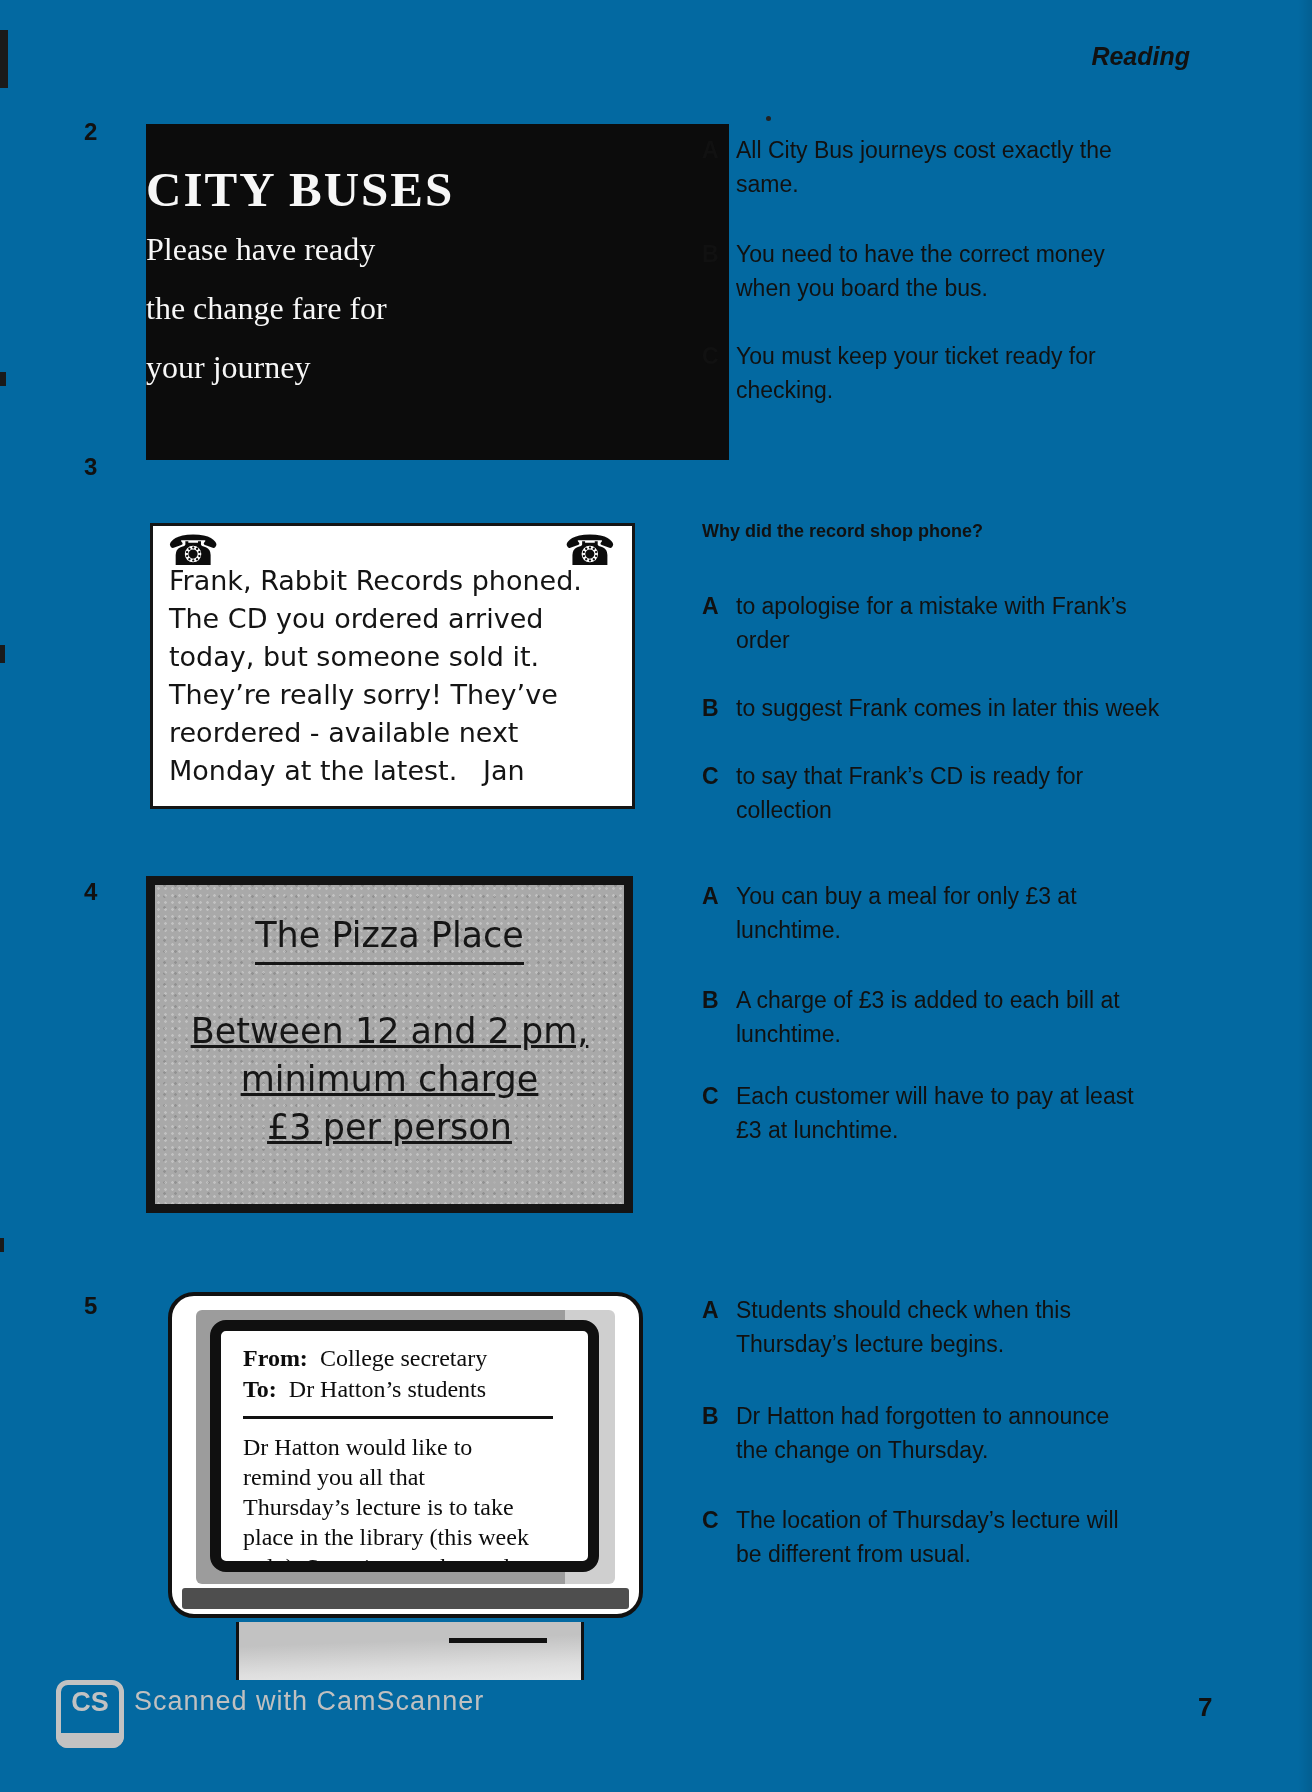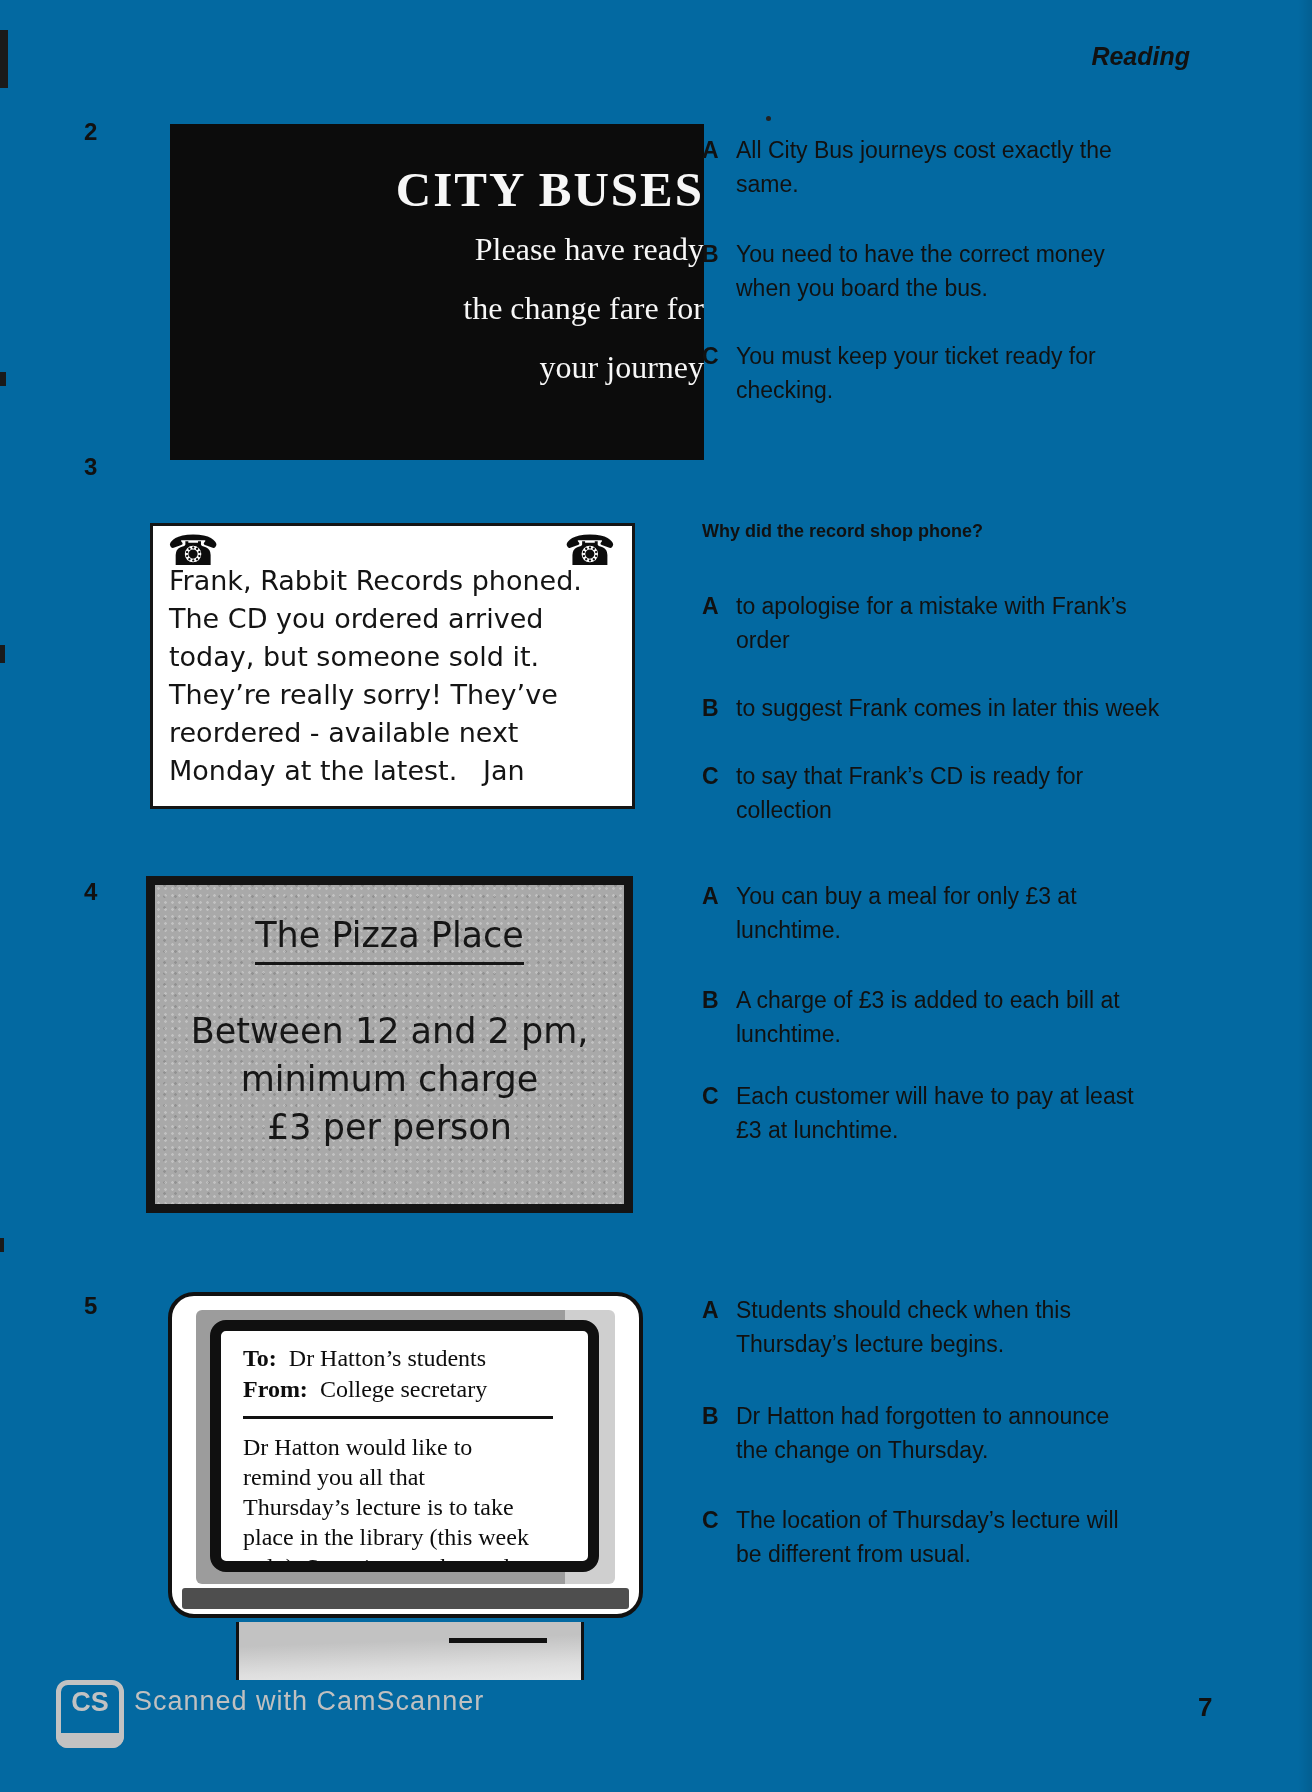--- a/index.html
+++ b/index.html
@@ -12,23 +12,23 @@
     background:linear-gradient(90deg,rgba(0,0,0,0) 0%,rgba(0,0,0,0.10) 100%);}
   .scan-mark{position:absolute;left:0;background:#1a1a1a;}
   .dot-artifact{position:absolute;width:5px;height:5px;background:#222;border-radius:50%;}
 
   .header-reading{position:absolute;top:42px;left:1040px;width:150px;text-align:right;
     font-size:25px;font-weight:bold;font-style:italic;}
 
   .qnum{position:absolute;left:84px;font-size:24px;font-weight:bold;}
 
   
-  .sign-dark{position:absolute;left:146px;top:124px;width:534px;height:336px;
-    background:#0c0c0c;color:#f7f7f7;text-align:right;
-    font-family:"Liberation Serif",serif;margin-left:24px;}
+  .sign-dark{position:absolute;left:146px;top:124px;width:583px;height:336px;
+    background:#0c0c0c;color:#f7f7f7;text-align:left;
+    font-family:"Liberation Serif",serif;}
   .sign-dark-title{padding-top:36px;font-size:49px;font-weight:bold;letter-spacing:2px;line-height:60px;}
   .sign-dark-line{font-size:32px;line-height:59px;font-weight:400;}
 
   
   .opt{position:absolute;left:702px;display:flex;}
   .opt-letter{width:34px;font-size:23px;font-weight:bold;line-height:34px;flex:none;}
   .opt-text{font-size:23px;line-height:34px;white-space:pre-line;width:470px;}
   .q-title{position:absolute;left:702px;font-size:18px;font-weight:bold;width:480px;}
 
   
@@ -41,21 +41,21 @@
     font-family:"DejaVu Sans",sans-serif;font-size:27px;line-height:38px;
     white-space:pre-line;color:#141414;}
 
   
   .sign-gray{position:absolute;left:146px;top:876px;width:469px;height:319px;
     border:9px solid #141414;background-color:#a9a9a9;
     background-image:
       radial-gradient(rgba(255,255,255,0.28) 1px,transparent 1.6px),
       radial-gradient(rgba(0,0,0,0.14) 1px,transparent 1.6px);
     background-size:7px 7px,11px 11px;background-position:0 0,4px 6px;
-    text-align:center;font-family:"DejaVu Sans",sans-serif;color:#161616;}
+    text-align:center;font-family:"DejaVu Sans",sans-serif;color:#161616;text-decoration:underline;}
   .pizza-title-row{padding-top:30px;}
   .pizza-title{display:inline-block;font-size:35px;
     border-bottom:3px solid #161616;padding-bottom:7px;}
   .pizza-lines{margin-top:42px;font-size:35px;line-height:48px;white-space:pre-line;}
 
   
   .monitor{position:absolute;left:168px;top:1292px;width:467px;height:318px;
     background:#fff;border:4px solid #111;border-radius:26px;}
   .bezel{position:absolute;left:24px;top:14px;right:24px;bottom:30px;
     background:linear-gradient(90deg,#9c9c9c 0 88%,#cfcfcf 88%);border-radius:6px;}
@@ -178,24 +178,24 @@
 £3 at lunchtime.</div>
   </div>
 
   <div class="qnum" style="top:1292px;">5</div>
 
   <div class="monitor">
     <div class="bezel">
       <div class="crt">
         <div class="crt-inner">
           <div class="memo-line">
-            <span class="memo-label">To:</span><span>Dr Hatton’s students</span>
+            <span class="memo-label">From:</span><span>College secretary</span>
           </div>
           <div class="memo-line">
-            <span class="memo-label">From:</span><span>College secretary</span>
+            <span class="memo-label">To:</span><span>Dr Hatton’s students</span>
           </div>
           <div class="memo-rule"></div>
           <div class="memo-body">Dr Hatton would like to
 remind you all that
 Thursday’s lecture is to take
 place in the library (this week
 only). Start time unchanged.</div>
         </div>
       </div>
     </div>

